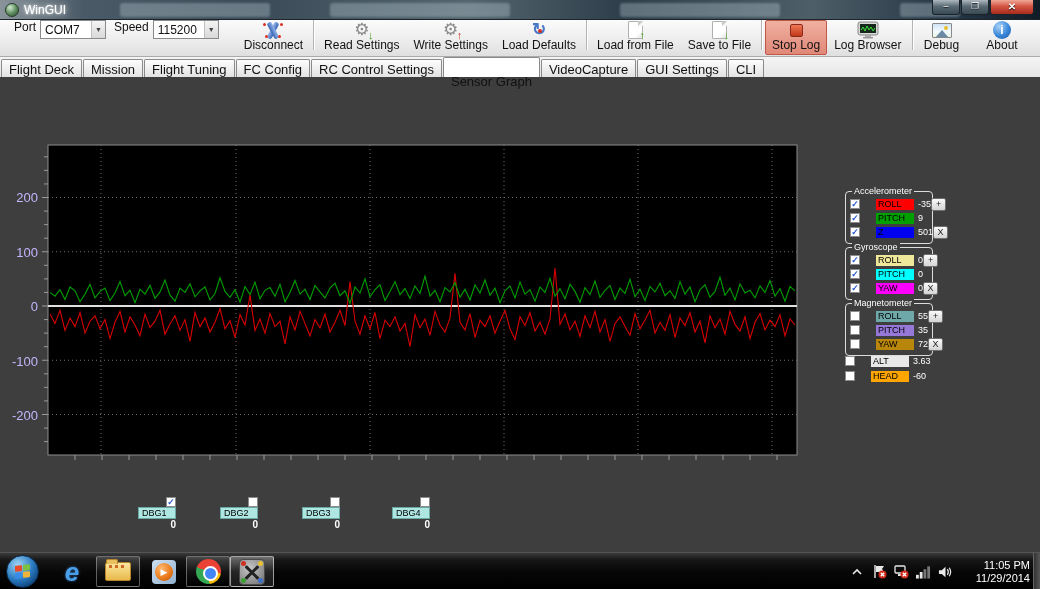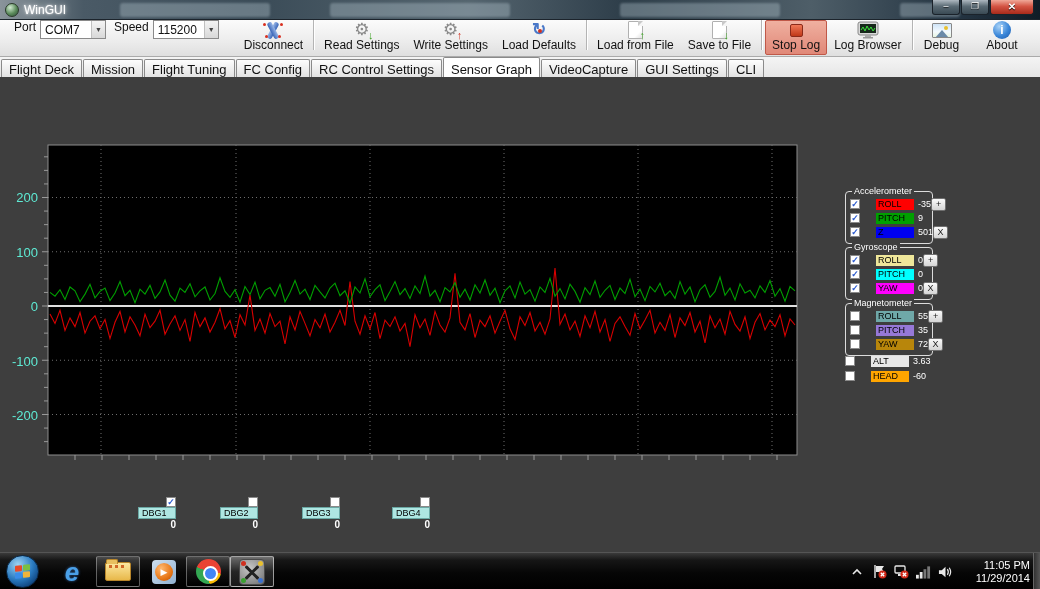--- a/index.html
+++ b/index.html
@@ -73,26 +73,26 @@
   .i-info { width:18px; height:18px; border-radius:50%;
     background:radial-gradient(circle at 35% 30%, #aad4f8, #3a86d8 55%, #1a56a8);
     color:#fff; font-size:12px; font-weight:bold; text-align:center; line-height:18px; }
 
   
   .tabstrip { position:absolute; left:0; top:57px; width:1040px; height:20px;
     background:linear-gradient(#f4f4f4,#e6e6e6); display:flex; align-items:flex-end; padding-left:1px; }
   .tab { height:18px; padding:2px 7px 2px; font-size:13px; color:#111;
     background:linear-gradient(#fdfdfd,#e2e2e2); border:1px solid #8a8a8a; border-bottom:none;
     border-radius:2px 2px 0 0; margin-right:1px; white-space:nowrap; }
-  .tab.active { height:20px; background:#fff; position:relative; z-index:2; padding-top:4px; }
+  .tab.active { height:20px; background:#fff; position:relative; z-index:2; padding-top:16px; }
 
   
   .content { position:absolute; left:0; top:77px; width:1040px; height:475px; background:#3e3e3e; }
   .ylab { position:absolute; left:0; width:38px; height:14px; text-align:right;
-    font-size:13px; color:#5eead4; }
+    font-size:13px; color:#c4b5fd; }
   #plot { position:absolute; left:40px; top:62px; }
 
   
   .gbox { position:absolute; left:845px; width:88px; height:53px;
     border:1px solid #dcdcdc; border-radius:4px; padding:5px 3px 2px 4px; }
   .gbox .gtitle { position:absolute; left:6px; top:-6px; background:#3e3e3e; padding:0 2px;
     font-size:9px; color:#fff; line-height:11px; }
   .srow { display:flex; align-items:center; height:14px; }
   .cb { width:10px; height:10px; background:#fff; border:1px solid #8a8a8a; flex:none;
     font-size:9px; line-height:9px; text-align:center; color:#2a5ad0; }

